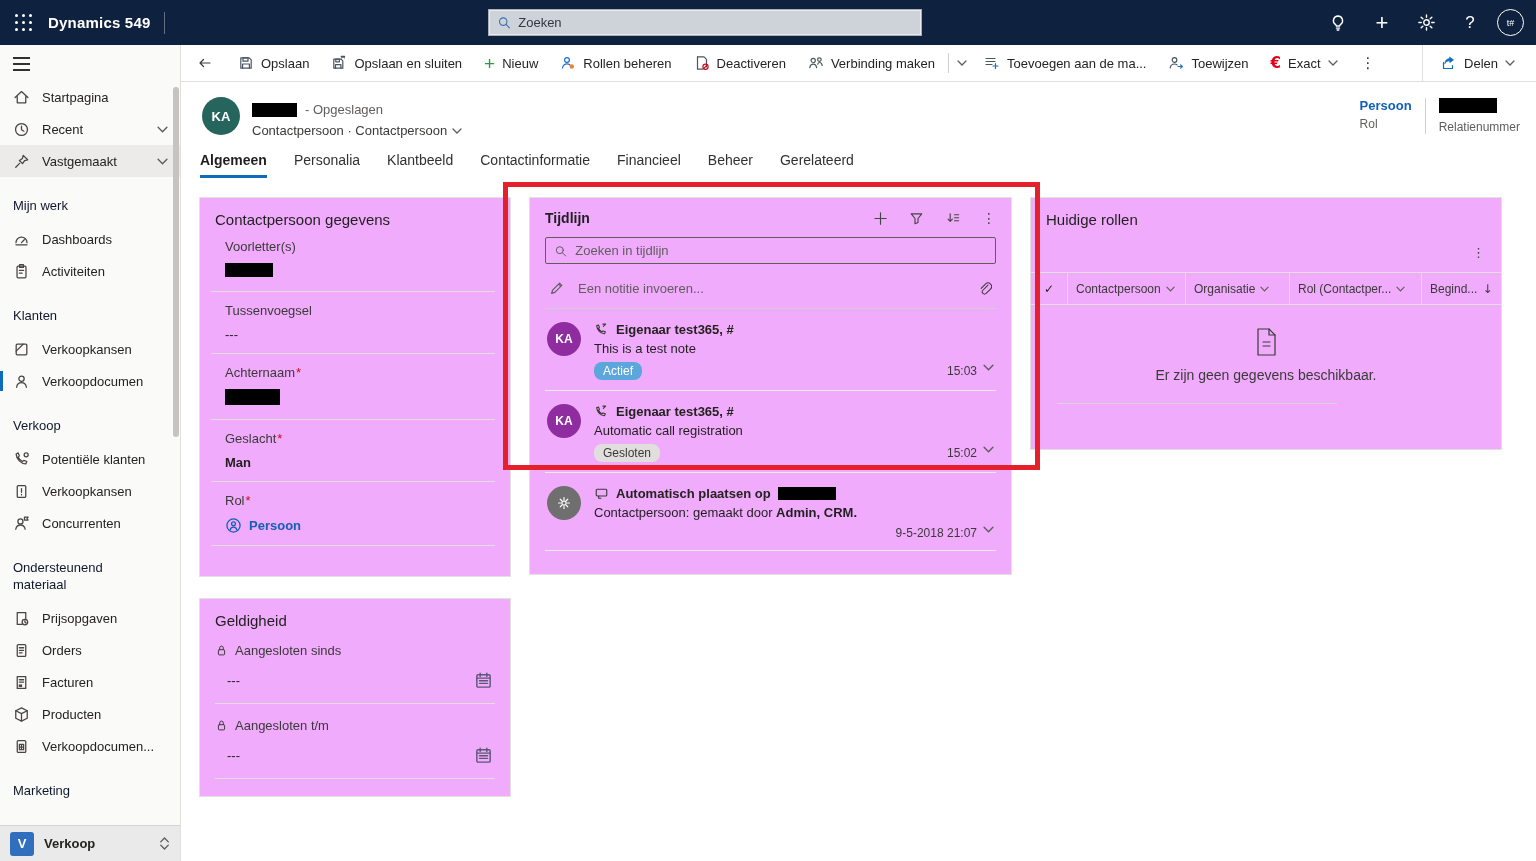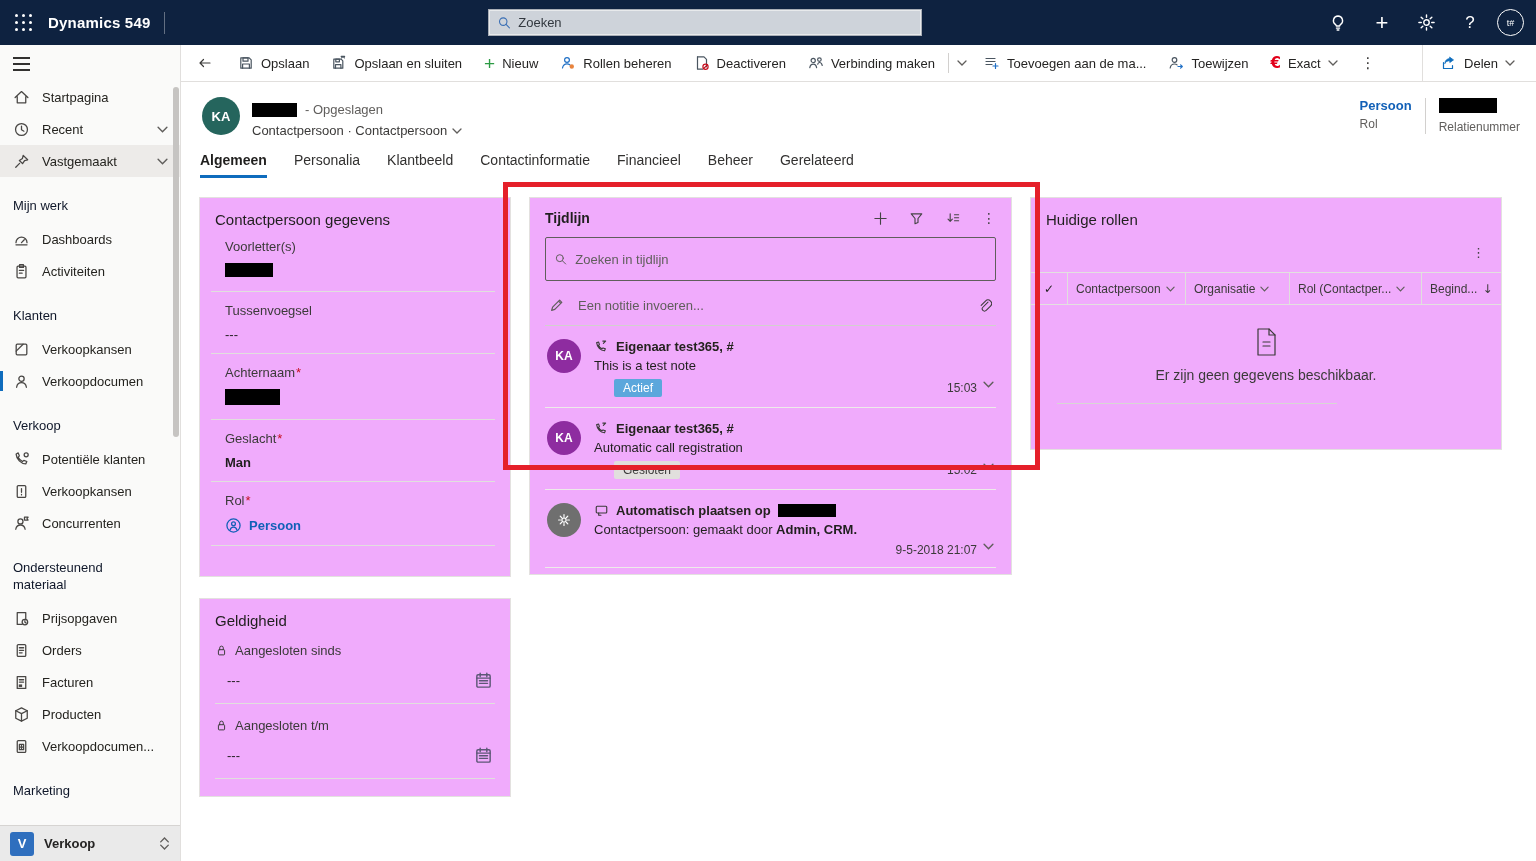--- a/index.html
+++ b/index.html
@@ -84,33 +84,33 @@
   
   .v-label { display:flex; align-items:center; gap:7px; color:#3b3a39; margin-top:14px; }
   .v-value { display:flex; align-items:center; justify-content:space-between; margin:13px 2px 0 12px; }
   .v-div { border-bottom:1px solid #e1dfdd; margin-top:13px; }
 
   
   .tl-head { display:flex; align-items:center; }
   .tl-title { font-weight:bold; font-size:14px; }
   .tl-icons { margin-left:auto; display:flex; align-items:center; gap:21px; color:#444; }
   .tl-icons .dots { font-family:"DejaVu Sans",sans-serif; font-size:14px; }
-  .tl-search { margin-top:11px; height:44px; border:1px solid #605e5c; border-radius:2px; display:flex; align-items:center; gap:8px; padding:0 8px; color:#605e5c; }
+  .tl-search { margin-top:11px; height:27px; border:1px solid #605e5c; border-radius:2px; display:flex; align-items:center; gap:8px; padding:0 8px; color:#605e5c; }
   .tl-search input { border:none; outline:none; background:transparent; font:13px "Liberation Sans",sans-serif; width:100%; color:#323130; }
   .tl-search input::placeholder { color:#605e5c; opacity:1; }
   .tl-note { margin-top:10px; display:flex; align-items:center; gap:13px; color:#605e5c; padding:6px 4px 12px 4px; border-bottom:1px solid #d2d0ce; cursor:text; }
   .tl-note .clip { margin-left:auto; color:#3b3a39; }
   .tl-entry { display:flex; gap:13px; padding:13px 2px 10px 2px; border-bottom:1px solid #edebe9; }
   .tl-avatar { width:34px; height:34px; border-radius:50%; background:#8e2ca0; color:#fff; font-weight:bold; font-size:12px; display:flex; align-items:center; justify-content:center; flex:none; }
   .tl-avatar.sys { background:#6f6f6f; }
   .tl-body { flex:1; min-width:0; }
   .tl-entry-title { display:flex; align-items:center; gap:7px; font-weight:bold; color:#24231f; }
   .tl-text { margin-top:4px; color:#201f1e; }
   .tl-foot { display:flex; align-items:center; margin-top:6px; }
-  .badge { font-size:12px; padding:2px 9px; border-radius:2px;margin-left:20px; }
+  .badge { font-size:12px; padding:2px 9px; border-radius:8px; }
   .badge-active { background:#5ba7dc; color:#fff; }
   .badge-closed { background:#e1dfdd; color:#3b3a39; }
   .tl-time { margin-left:auto; display:flex; align-items:flex-start; gap:6px; color:#3b3a39; font-size:12px; cursor:pointer; }
 
   
   .roles-title { padding:13px 15px 0; }
   .roles-dots { position:absolute; right:16px; top:47px; color:#444; font-family:"DejaVu Sans",sans-serif; cursor:pointer; }
   .roles-div { border-bottom:1px solid #e3e1df; margin-top:0; }
   .roles-head { display:flex; align-items:stretch; height:31px; font-size:12px; color:#3b3a39; margin-top:0; }
   .rh-col { display:flex; align-items:center; gap:5px; padding:0 8px; border-left:1px solid #e1dfdd; white-space:nowrap; overflow:hidden; cursor:pointer; }

